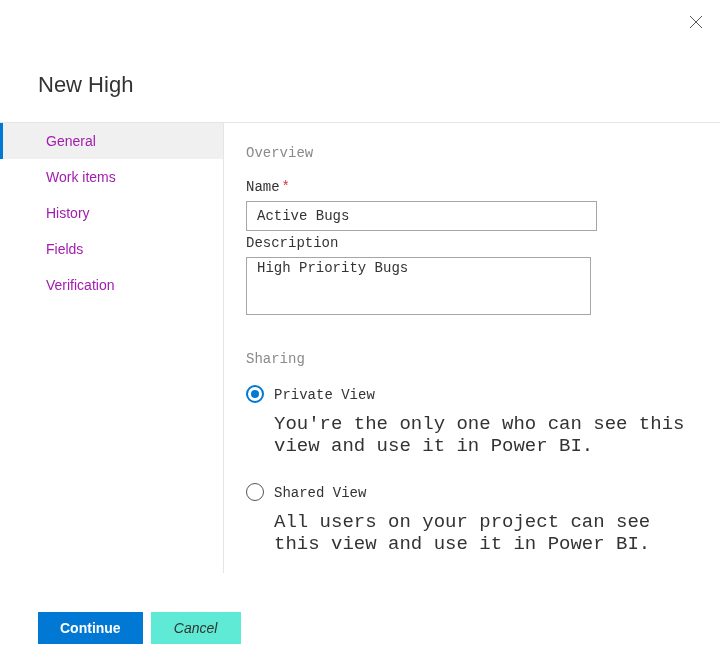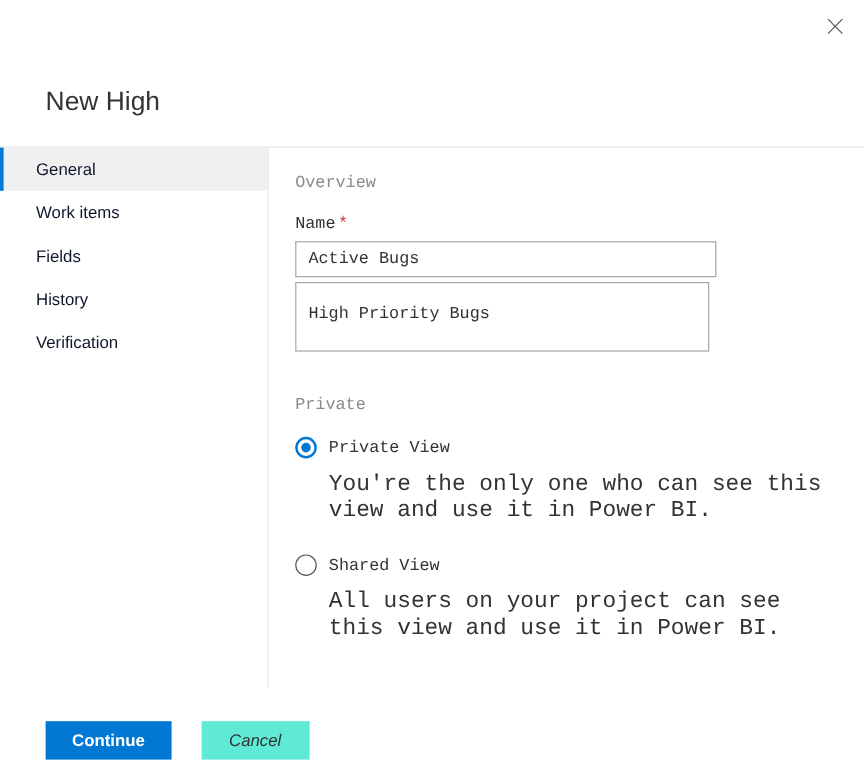--- a/index.html
+++ b/index.html
@@ -50,23 +50,23 @@
     .body {
       display: flex;
       height: 450px;
     }
     .sidebar {
       width: 224px;
       border-right: 1px solid #e5e5e5;
       padding-top: 0;
     }
     .sidebar-item {
-      padding: 10px 0 10px 30px;
-      cursor: pointer;
-      color: #0f172a;
+      padding: 10px 0 10px 46px;
+      cursor: pointer;
+      color: #a21caf;
       position: relative;
     }
     .sidebar-item.selected {
       background: #f0f0f0;
     }
     .sidebar-item.selected::before {
       content: '';
       position: absolute;
       left: 0;
       top: 0;
@@ -97,21 +97,21 @@
       width: 351px;
       padding: 6px 10px;
       border: 1px solid #a6a6a6;
       font-family: inherit;
       font-size: 14px;
       color: #333;
     }
     .textarea-input {
       width: 345px;
       height: 58px;
-      padding: 18px 10px;
+      padding: 2px 10px;
       border: 1px solid #a6a6a6;
       font-family: inherit;
       font-size: 14px;
       color: #333;
       resize: none;
     }
     .field-group {
       margin-bottom: 4px;
     }
     .sharing-section {
@@ -147,24 +147,24 @@
       color: #333;
     }
     .radio-desc {
       margin-left: 28px;
       margin-bottom: 26px;
       color: #333;
       font-size: 19px;
     }
     .footer {
       position: absolute;
-      bottom: 18px;
+      bottom: 7px;
       left: 38px;
       display: flex;
-      gap: 25px;
+      gap: 8px;
     }
     .btn {
       padding: 8px 22px;
       font-family: inherit;
       font-size: 14px;
       border: none;
       cursor: pointer;
       min-width: 90px;
     }
     .btn-primary {
@@ -196,46 +196,47 @@
 
 <div class="body">
   <div class="sidebar">
     <div class="sidebar-item selected">
       <span>General</span>
     </div>
     <div class="sidebar-item">
       <span>Work items</span>
     </div>
     <div class="sidebar-item">
+      <span>History</span>
+    </div>
+    <div class="sidebar-item">
       <span>Fields</span>
-    </div>
-    <div class="sidebar-item">
-      <span>History</span>
     </div>
     <div class="sidebar-item">
       <span>Verification</span>
     </div>
   </div>
 
   <div class="main">
     <div class="section-label">Overview</div>
 
     <div class="field-group">
       <label class="field-label">
         <span>Name</span><span class="required">*</span>
       </label>
       <input type="text" class="text-input" value="Active Bugs" style="">
     </div>
 
     <div class="field-group">
+      <label class="field-label">Description</label>
       <textarea class="textarea-input" style="">High Priority Bugs</textarea>
     </div>
 
     <div class="sharing-section">
-      <div class="section-label">Private</div>
+      <div class="section-label">Sharing</div>
 
       <div class="radio-option">
         <span class="radio-circle selected">
           <span class="radio-inner"></span>
         </span>
         <span class="radio-label">Private View</span>
       </div>
       <div class="radio-desc">You're the only one who can see this view and use it in Power BI.</div>
 
       <div class="radio-option">

